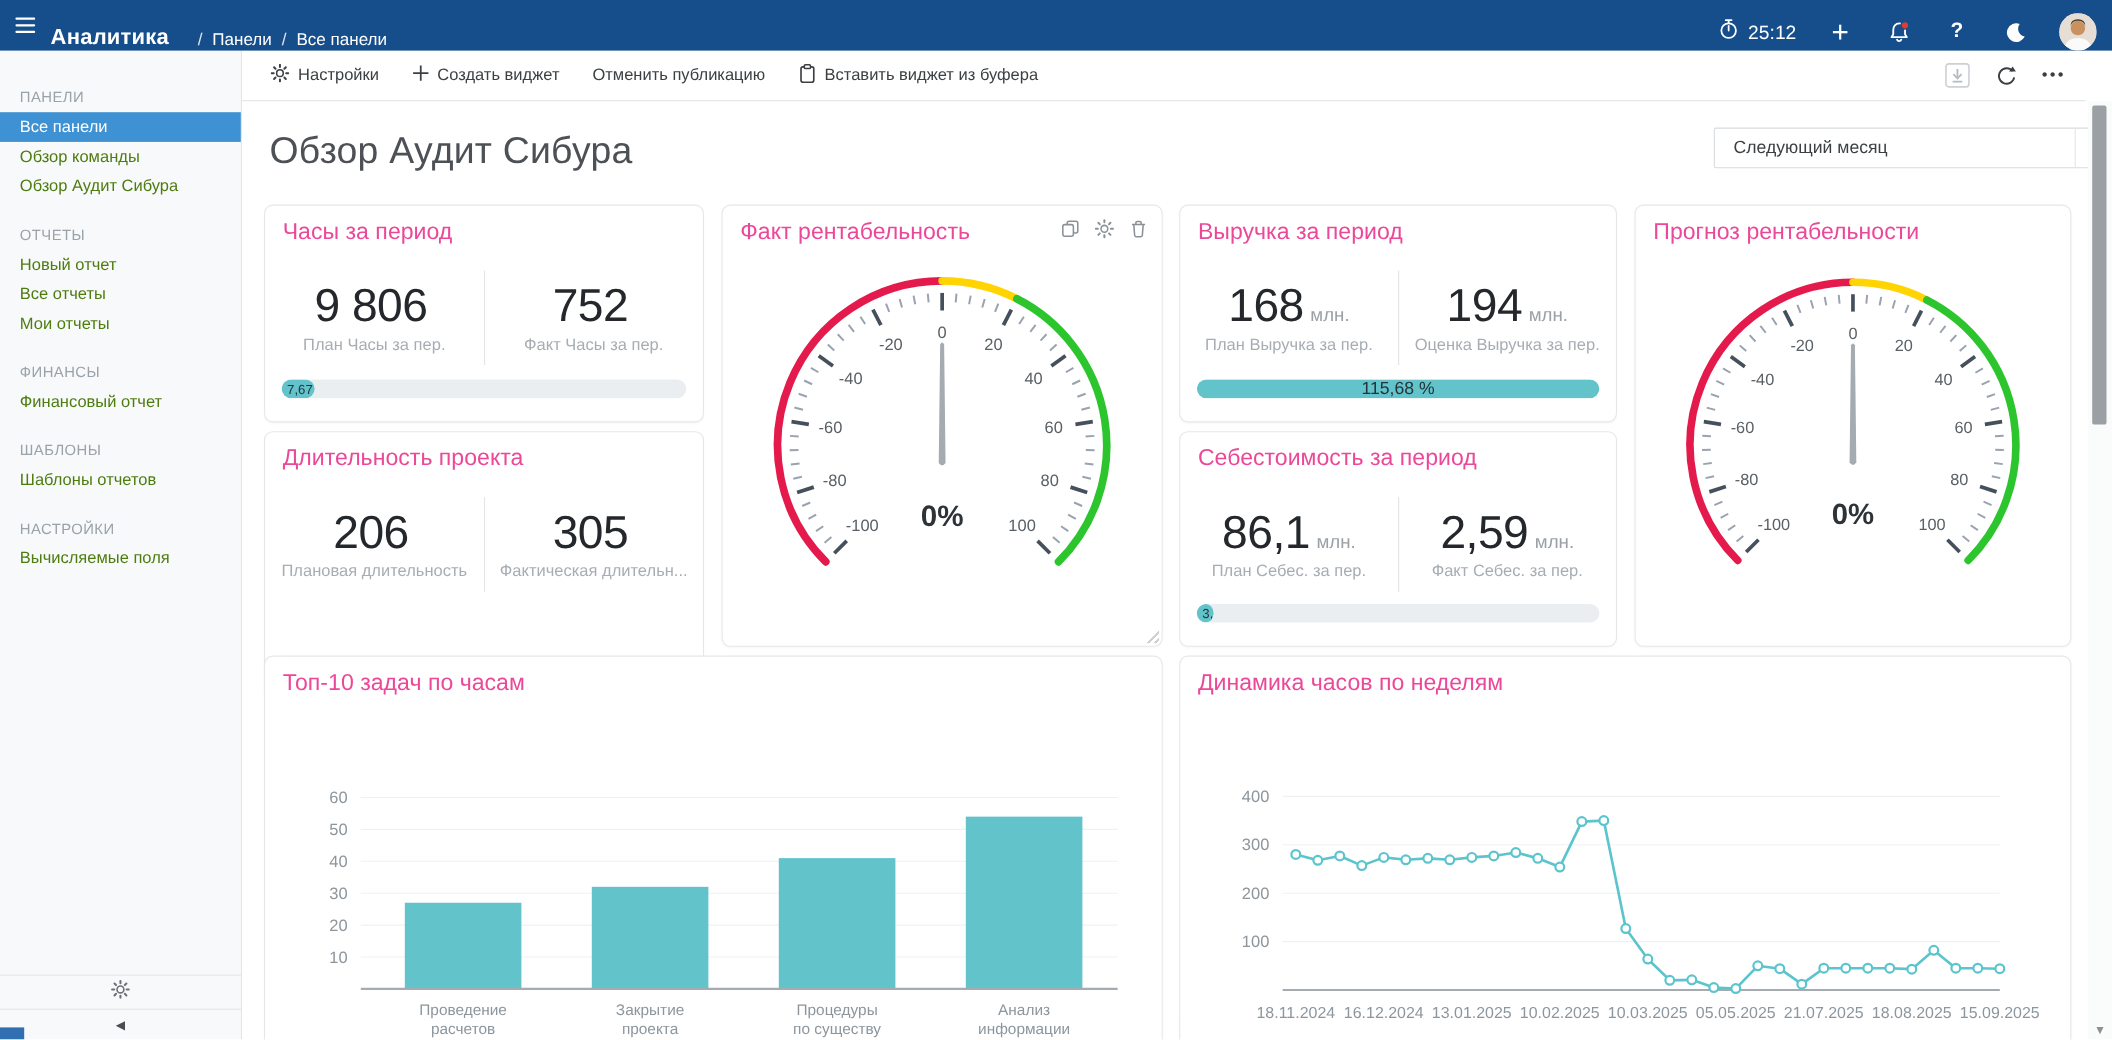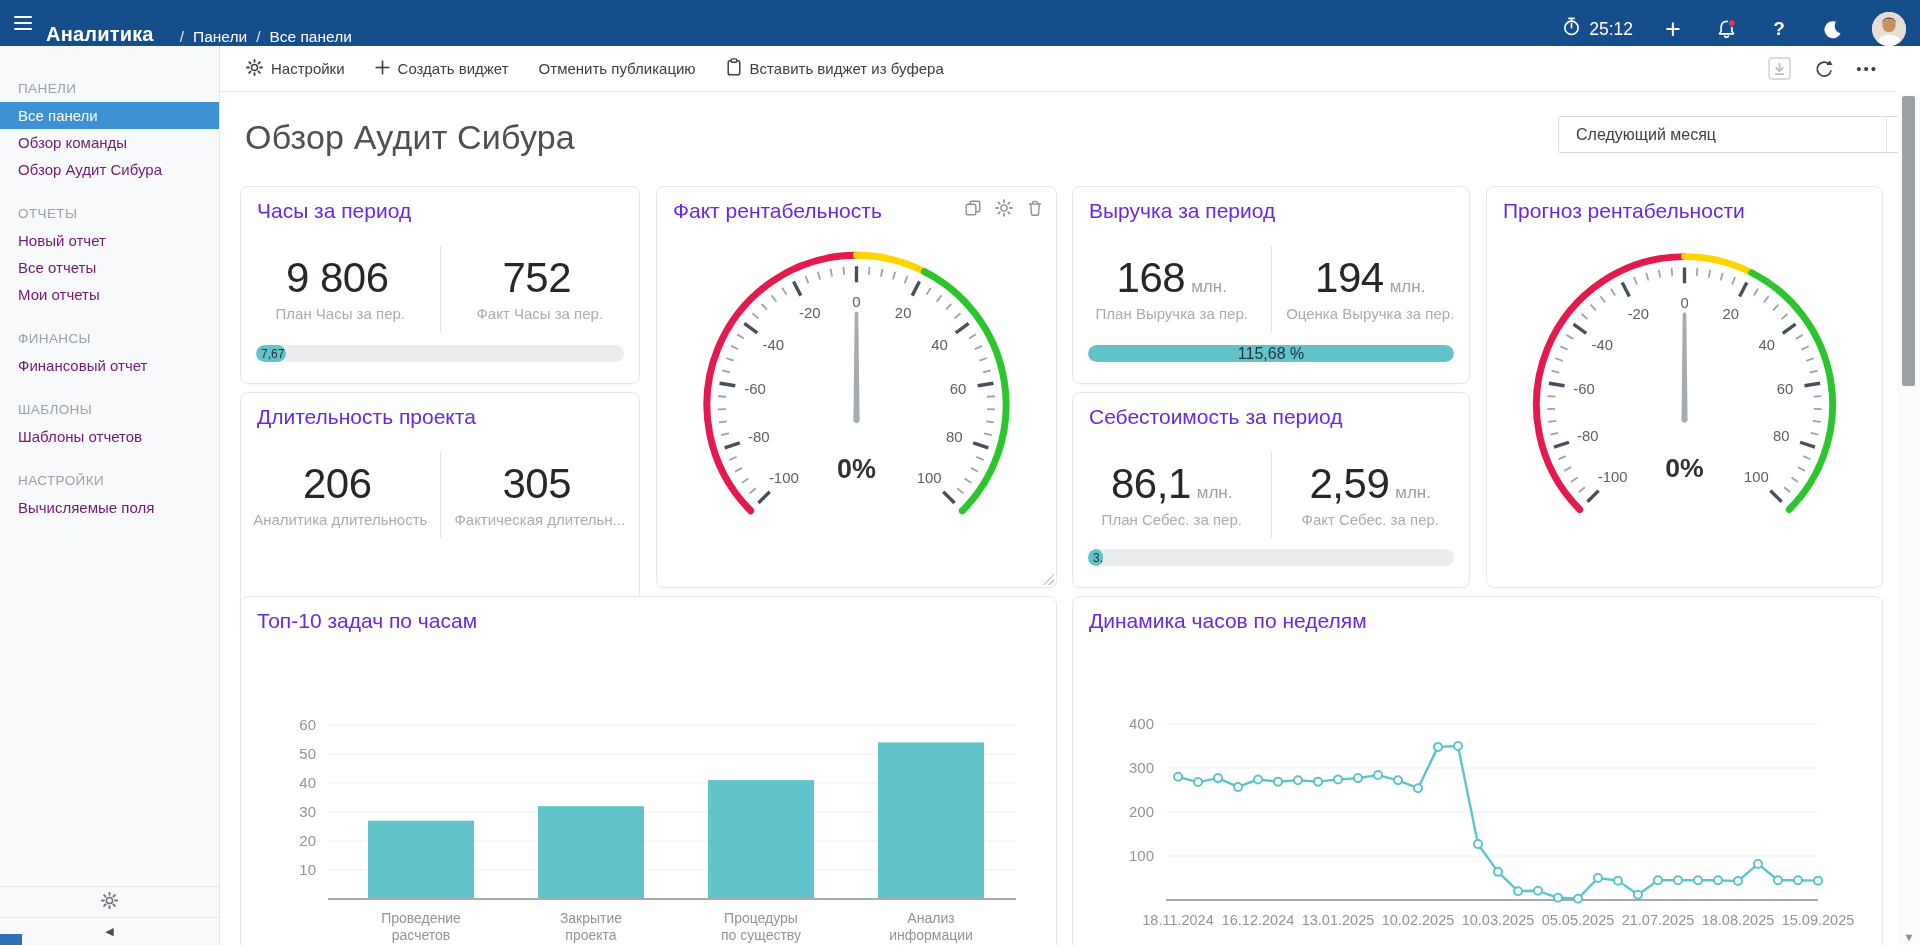--- a/index.html
+++ b/index.html
@@ -24,21 +24,21 @@
   .help-ic { font-size:19px; font-weight:600; }
   .bell-wrap { position:relative; }
   .avatar { width:34px; height:34px; border-radius:50%; overflow:hidden; background:#e7e0d8; cursor:pointer; }
 
   
   .sidebar { position:absolute; left:0; top:46px; width:220px; height:899px; background:#f8f9fa;
     border-right:1px solid #e3e6e8; z-index:20; display:flex; flex-direction:column; }
   .side-nav { padding-top:28px; flex:1; overflow:hidden; }
   .side-section { margin-bottom:16px; }
   .side-header { font-size:13.5px; color:#9aa2aa; padding:7px 18px 6px; letter-spacing:.4px; }
-  .side-item { font-size:15px; color:#701a75; padding:5px 18px; height:27px; display:flex;
+  .side-item { font-size:15px; color:#4d7c0f; padding:5px 18px; height:27px; display:flex;
     align-items:center; cursor:pointer; white-space:nowrap; }
   .side-item.active { background:#3e91d2; color:#fff; }
   .side-foot { border-top:1px solid #e4e7e9; }
   .foot-row { height:30px; display:flex; align-items:center; justify-content:center;
     color:#6c7277; cursor:pointer; }
   .foot-row + .foot-row { border-top:1px solid #e4e7e9; height:28px; font-size:11px; color:#4a4e52; }
   .corner-chip { position:absolute; left:0; bottom:0; width:22px; height:11px; background:#2f6fb2; z-index:40; }
 
   
   .toolbar { position:absolute; left:220px; top:46px; width:1676px; height:46px; background:#fff;
@@ -56,21 +56,21 @@
   .period-select { position:absolute; left:1558px; top:116px; width:376px; height:37px;
     border:1px solid #d8dcdf; border-radius:2px; background:#fff; display:flex; align-items:center;
     cursor:pointer; }
   .period-select .val { flex:1; font-size:16px; color:#3c4043; padding-left:17px; }
   .period-select .chev { width:47px; height:100%; border-left:1px solid #e3e6e8; display:flex;
     align-items:center; justify-content:center; }
 
   
   .card { position:absolute; background:#fff; border:1px solid #e5e8ea; border-radius:8px;
     box-shadow:0 1px 2px rgba(0,0,0,.03); }
-  .card h2 { font-size:21px; font-weight:300; color:#6d28d9; padding:12px 16px 0; white-space:nowrap;
+  .card h2 { font-size:21px; font-weight:300; color:#ec4899; padding:12px 16px 0; white-space:nowrap;
     overflow:hidden; }
   .c-hours    { left:240px;  top:186px; width:400px; height:198px; }
   .c-duration { left:240px;  top:392px; width:400px; height:244px; }
   .c-gauge1   { left:656px;  top:186px; width:401px; height:402px; }
   .c-revenue  { left:1072px; top:186px; width:398px; height:198px; }
   .c-cost     { left:1072px; top:392px; width:398px; height:196px; }
   .c-gauge2   { left:1486px; top:186px; width:397px; height:402px; }
   .c-bars     { left:240px;  top:596px; width:817px; height:380px; }
   .c-line     { left:1072px; top:596px; width:811px; height:380px; }
 
@@ -299,21 +299,21 @@
       </div>
       <span class="plabel-center"></span>
   </div>
 </section>
 
 <section class="card c-duration">
   <h2>Длительность проекта</h2>
   <div class="kpi-vals">
     <div class="kpi-half">
       <div class="kpi-num"><span>206</span><span class="unit"></span></div>
-      <div class="kpi-sub">Аналитика длительность</div>
+      <div class="kpi-sub">Плановая длительность</div>
     </div>
     <div class="kpi-vdiv"></div>
     <div class="kpi-half">
       <div class="kpi-num"><span>305</span><span class="unit"></span></div>
       <div class="kpi-sub">Фактическая длительн...</div>
     </div>
   </div>
   <div class="kpi-progress">
     <div class="fill" style="width: 100%;">
         <span class="plabel"></span>

